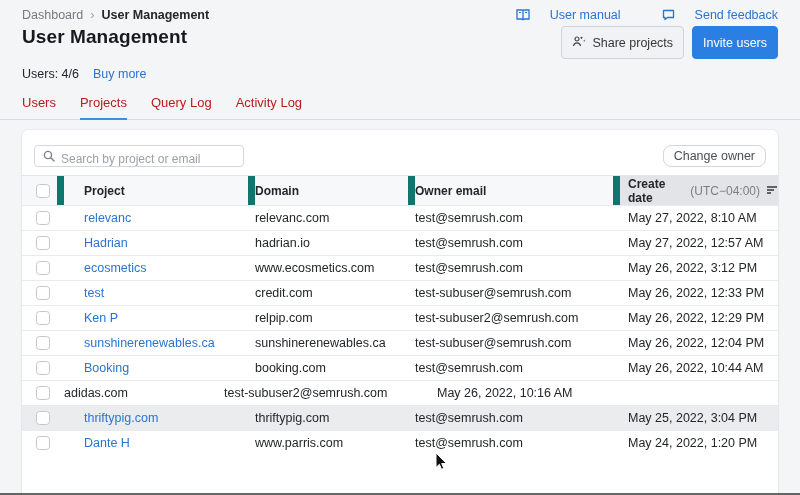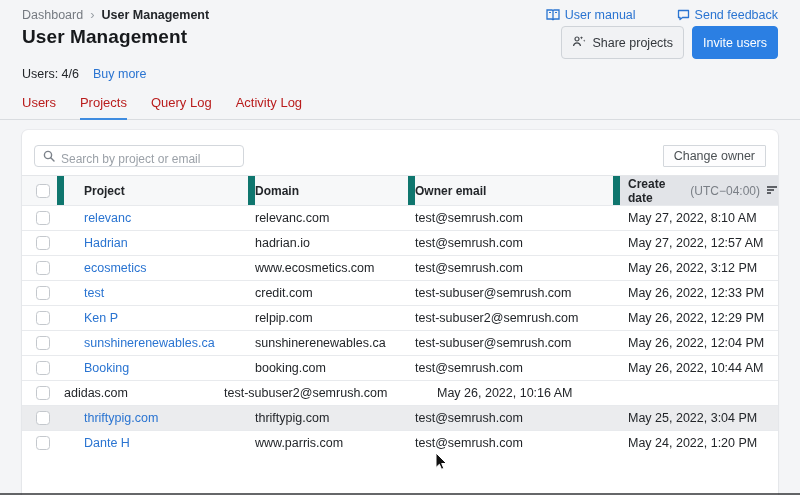--- a/index.html
+++ b/index.html
@@ -14,21 +14,21 @@
   .page-edge-bottom { position:absolute; left:0; right:0; bottom:0; height:2px; background:rgba(20,22,25,.65); z-index:50; }
 
   
   .topbar { padding:0 22px; }
   .crumb-row { display:flex; justify-content:space-between; align-items:center; padding-top:8px; height:22px; }
   .breadcrumb { display:flex; align-items:center; gap:7px; font-size:12.5px; }
   .crumb-muted { color:#757a81; }
   .crumb-sep { color:#9aa0a6; font-size:13px; line-height:1; transform:translateY(-1px); }
   .crumb-current { color:#23262a; font-weight:700; }
   .top-links { display:flex; align-items:center; gap:18px; }
-  .top-link { display:flex; align-items:center; gap:5px; color:#2a74d1; font-size:12.5px; cursor:pointer; text-decoration:none;padding-left:23px; }
+  .top-link { display:flex; align-items:center; gap:20px; color:#2a74d1; font-size:12.5px; cursor:pointer; text-decoration:none;padding-left:23px; }
   .top-link svg { display:block; }
 
   .title-row { display:flex; justify-content:space-between; align-items:flex-start; margin-top:4px; }
   .page-title { font-size:19px; font-weight:700; color:#17191c; letter-spacing:.1px; }
   .action-btns { display:flex; gap:8px; }
   .btn { display:inline-flex; align-items:center; gap:6px; height:33px; padding:0 10px; font-size:12.5px;
          border-radius:4px; border:1px solid transparent; cursor:pointer; font-family:inherit; }
   .btn-secondary { background:#f1f2f4; border-color:#cfd3d8; color:#33373c; }
   .btn-primary { background:#2b7fe3; color:#ffffff; border-color:#2b7fe3; font-weight:400; }
 
@@ -44,21 +44,21 @@
 
   
   .content { padding:10px 22px 0 22px; }
   .card { background:#ffffff; border-radius:6px 6px 0 0; box-shadow:0 1px 2px rgba(30,35,40,.10), 0 0 0 1px rgba(30,35,40,.04);
           height:400px; overflow:hidden; }
   .card-toolbar { display:flex; justify-content:space-between; align-items:center; padding:15px 12px 8px 12px; }
   .search-box { display:flex; align-items:flex-end; gap:6px; width:210px; height:22px; padding:0 8px;
                 border:1px solid #d3d7dc; border-radius:4px; background:#fff; }
   .search-box input { border:none; outline:none; flex:1; font-size:12px; font-family:inherit; color:#33373c; background:transparent; }
   .search-box input::placeholder { color:#9ba1a8; }
-  .btn-owner { background:#fdfdfe; border-color:#d3d7dc; color:#4b5054; height:22px; border-radius:1px; }
+  .btn-owner { background:#fdfdfe; border-color:#d3d7dc; color:#4b5054; height:22px; border-radius:8px; }
 
   
   .tbl { width:100%; font-size:12.5px; }
   .tr { display:flex; align-items:center; height:25px; border-top:1px solid #e8eaed; background:#fff; }
   .tr.hovered { background:#ebecee; }
   .thead { display:flex; align-items:stretch; height:30px; background:#f7f8f9; border-top:1px solid #e4e6e9; }
   .th { display:flex; align-items:center; font-weight:700; color:#23262a; font-size:12px; border-right:7px solid #0f766e; }
   .th:last-child { border-right:none; }
   .col-check { width:42px; display:flex; align-items:center; justify-content:flex-start; padding-left:14px; flex:none; }
   .col-project { width:191px; padding-left:20px; flex:none; }

